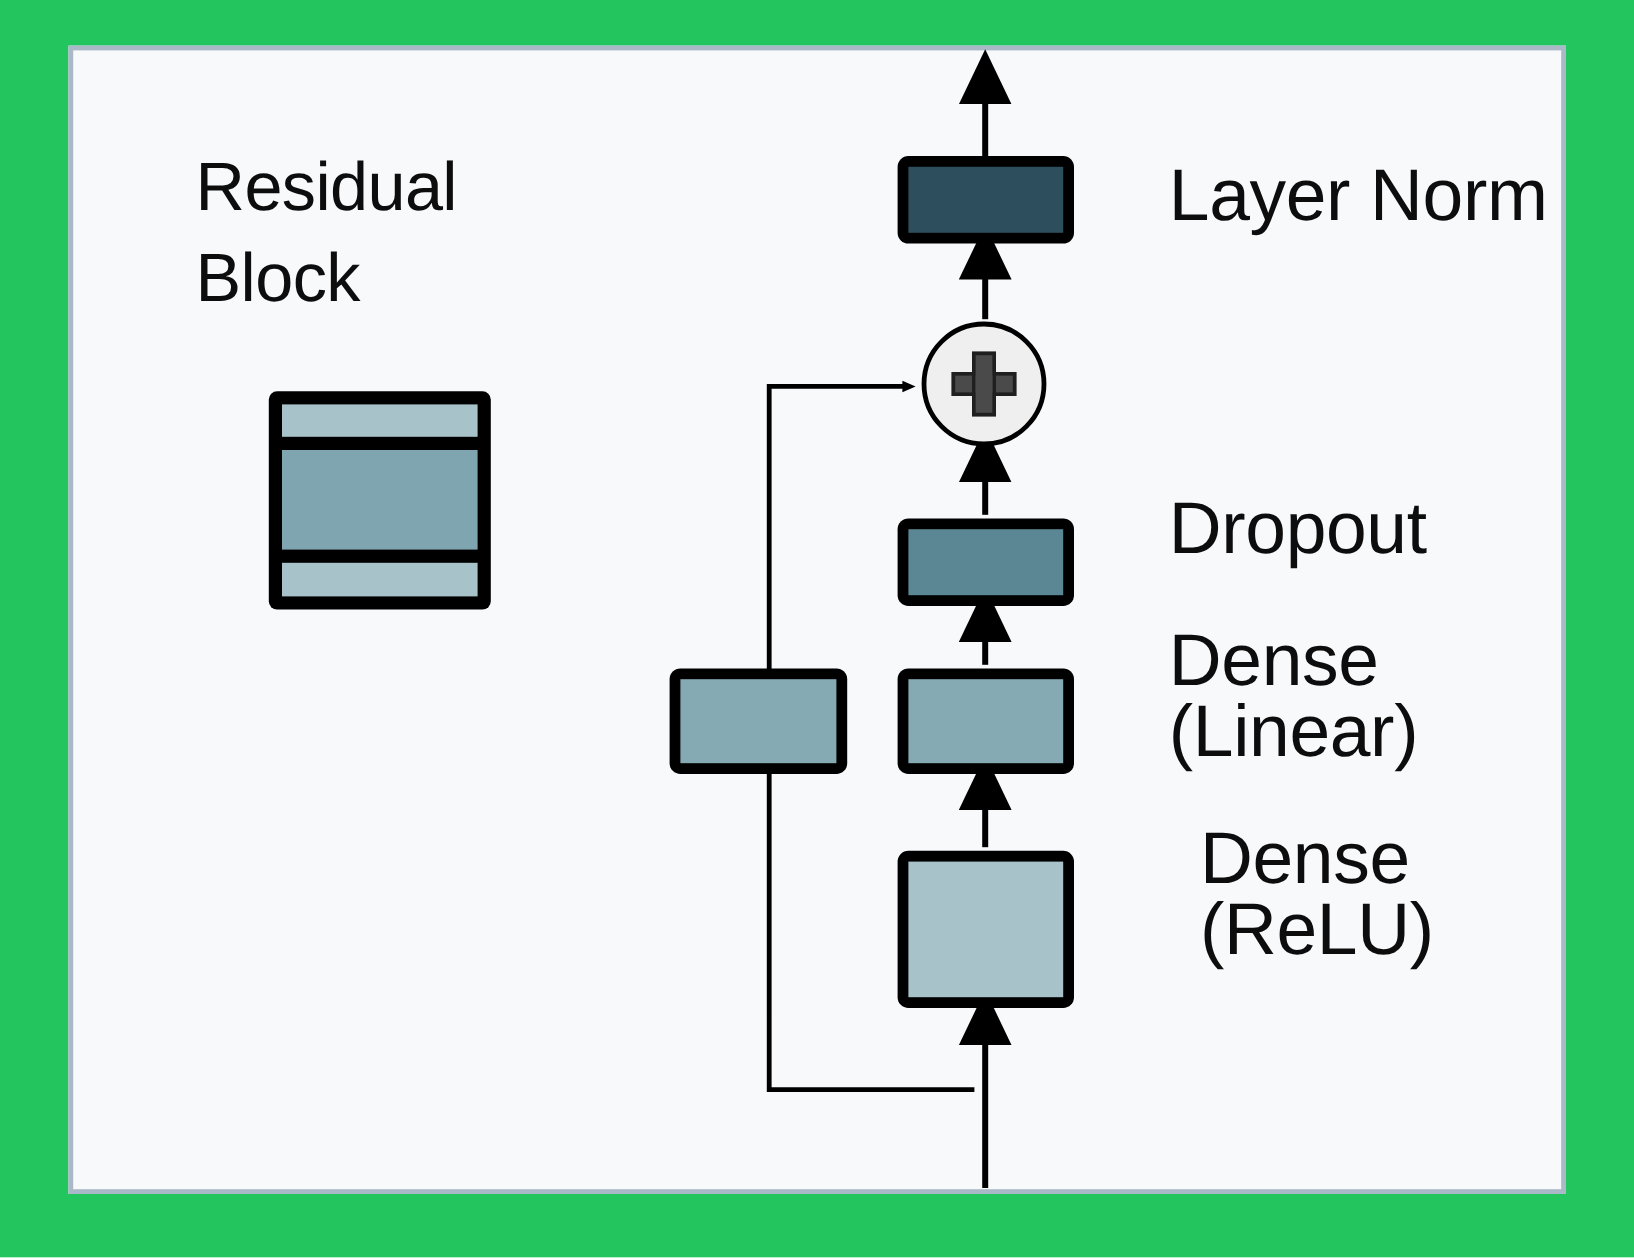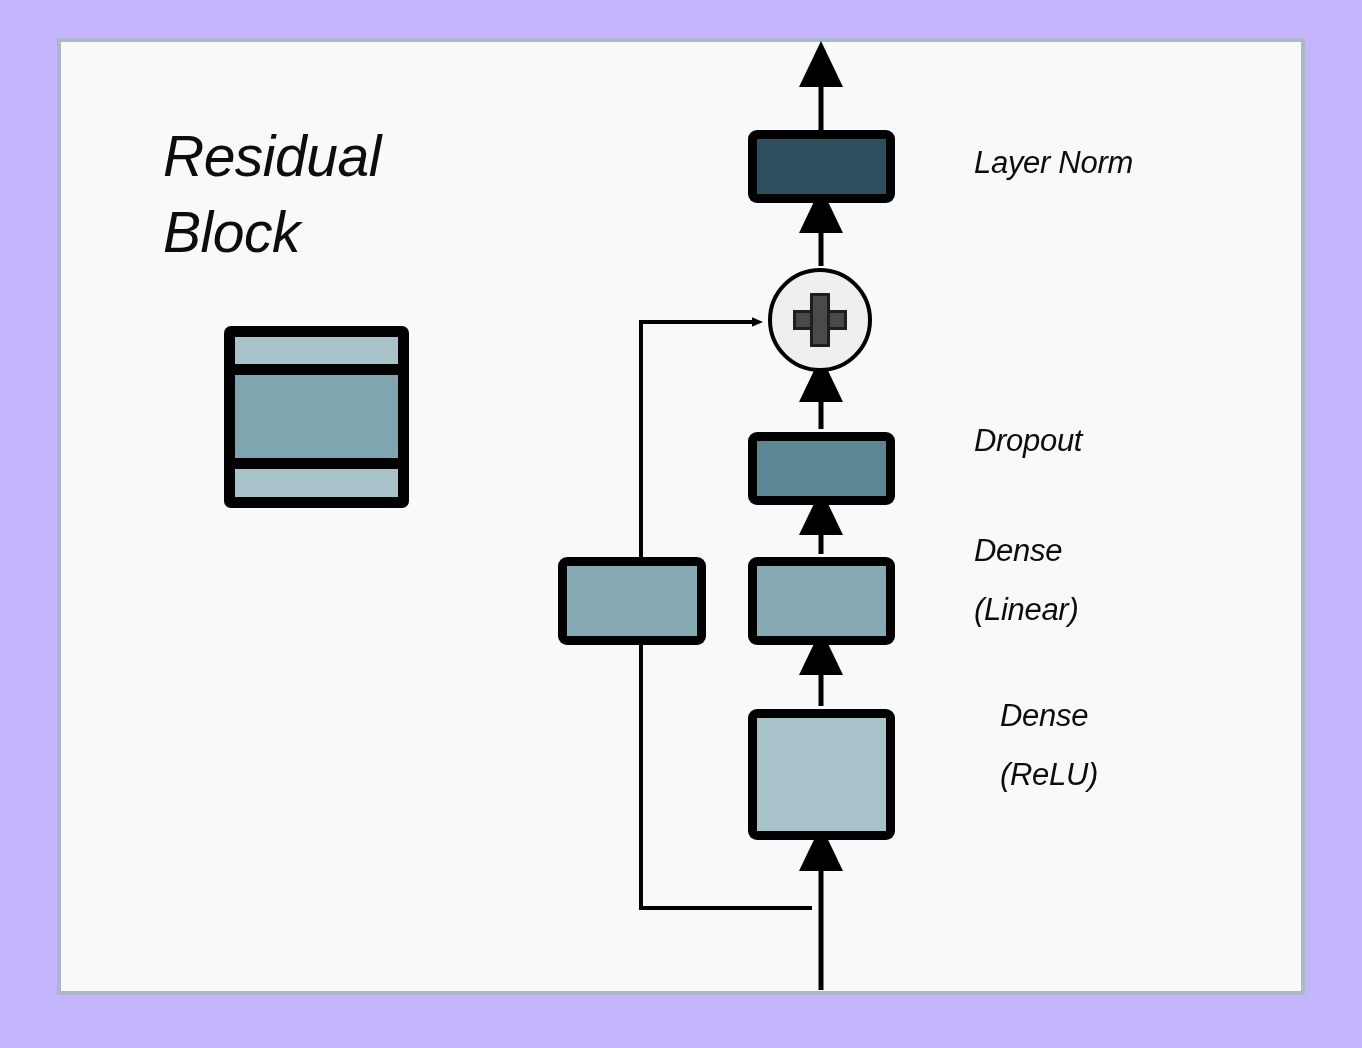--- a/index.html
+++ b/index.html
@@ -9,23 +9,22 @@
     background: #ffffff;
   }
   body {
     font-family: "Liberation Sans", sans-serif;
     -webkit-font-smoothing: antialiased;
   }
   #canvas {
     position: relative;
     width: 1362px;
     height: 1048px;
-    background: #c4b5fd;
+    background: #22c55e;
     overflow: hidden;
-    font-style: italic;
   }
   
   #panel {
     position: absolute;
     left: 57px;
     top: 38px;
     width: 1248px;
     height: 957px;
     box-sizing: border-box;
     background: #f7f9fb;
@@ -129,21 +128,21 @@
     width: 1362px;
     height: 1048px;
     z-index: 2;
     overflow: visible;
   }
 
   
   .lbl {
     position: absolute;
     left: 974px;
-    font-size: 31px;
+    font-size: 61px;
     line-height: 59px;
     color: #0d0d0d;
     letter-spacing: -0.3px;
     white-space: pre-line;
     z-index: 4;
   }
   #lbl-layernorm { top: 133px; }
   #lbl-skip      { top: 243px; }
   #lbl-dropout   { top: 411px; }
   #lbl-dense-lin { top: 521px; }

